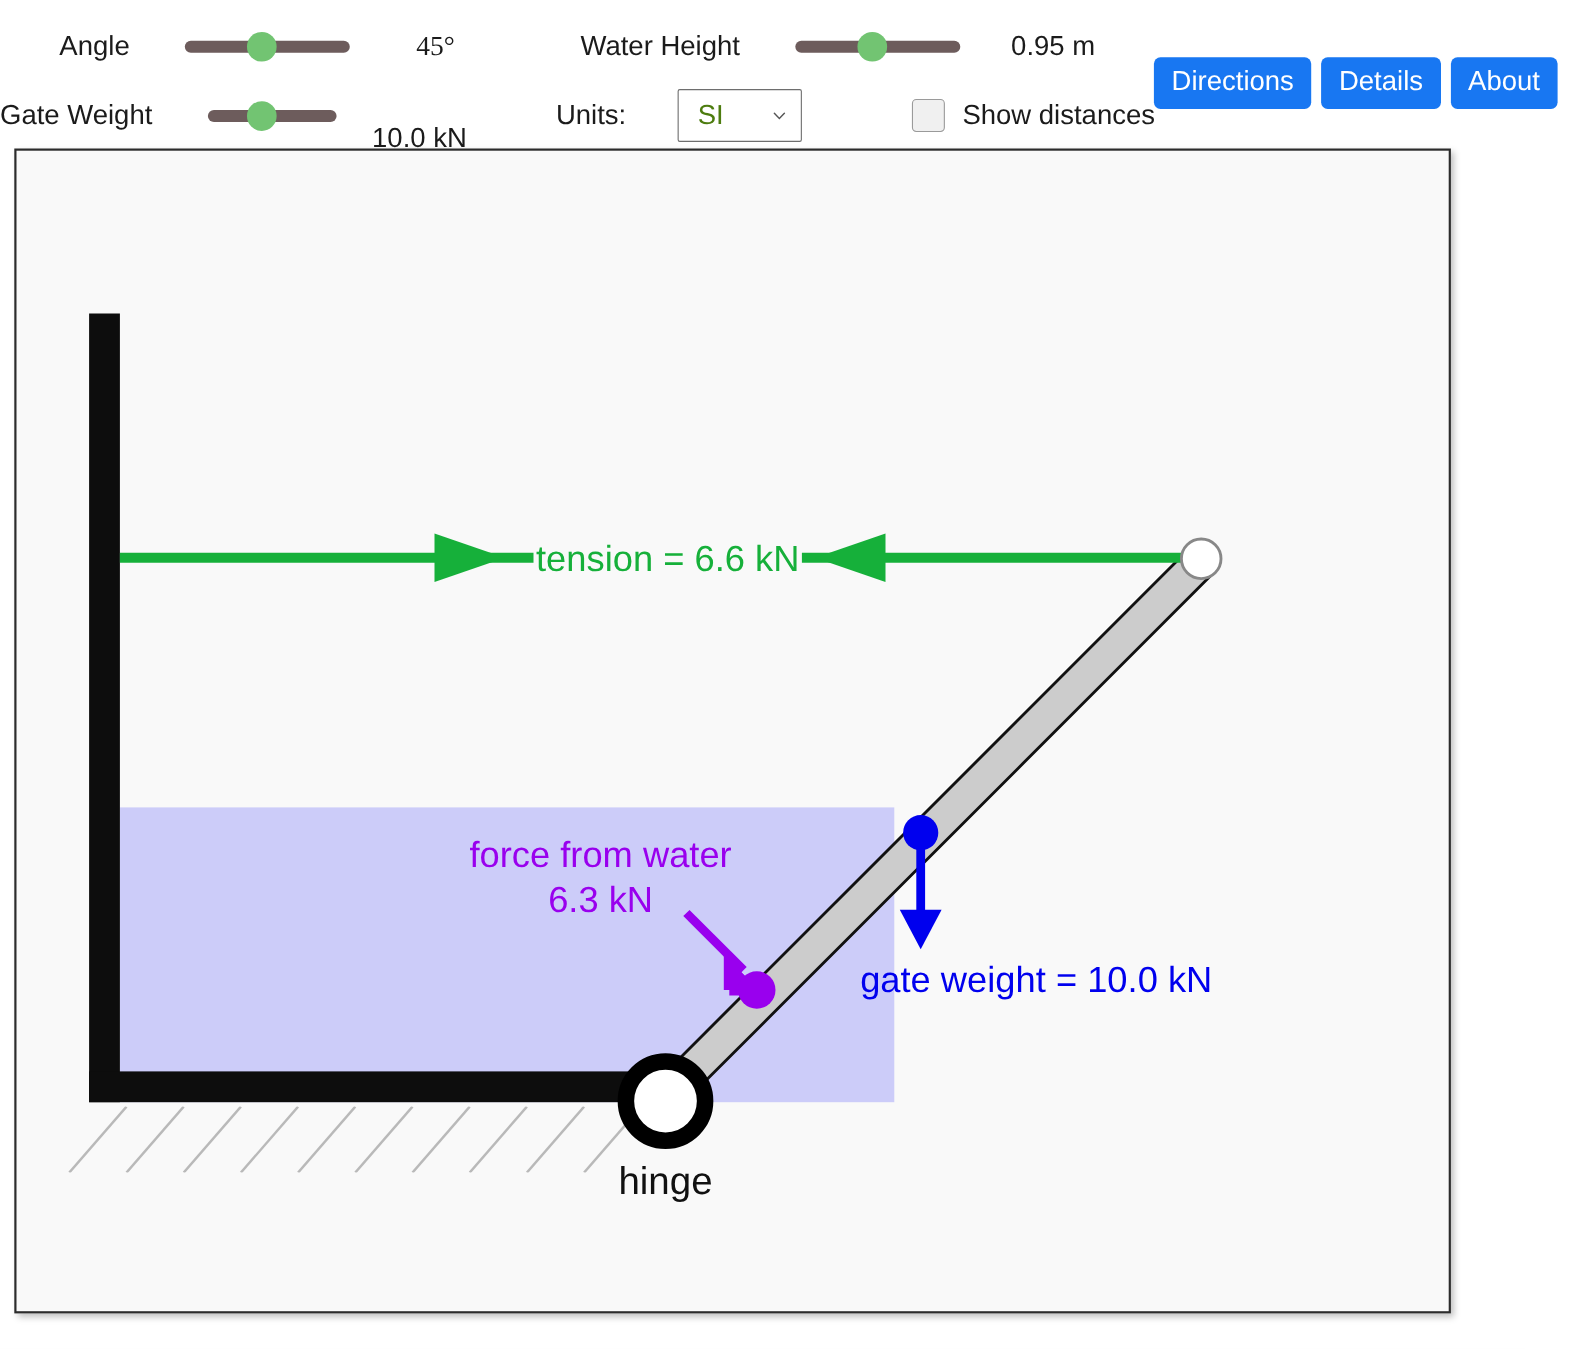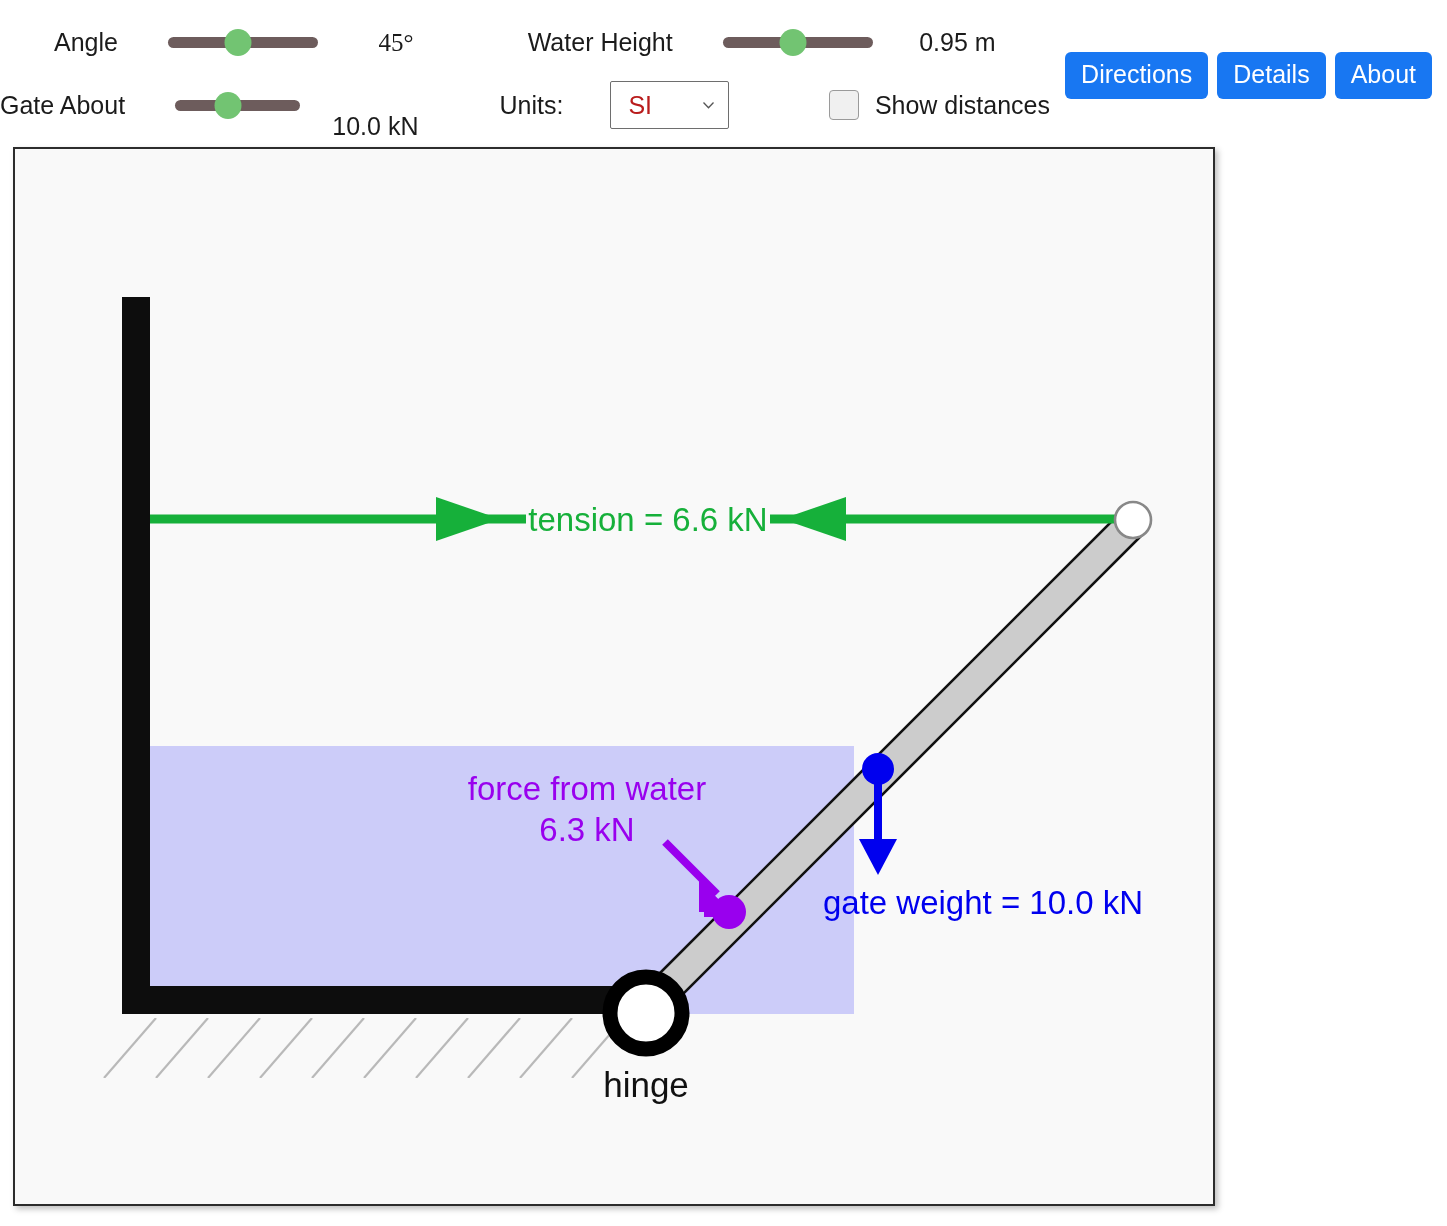--- a/index.html
+++ b/index.html
@@ -73,21 +73,21 @@
     border: 1px solid #6e6e6e;
     background: #ffffff;
     border-radius: 2px;
     position: relative;
     display: flex;
     align-items: center;
     padding-left: 17px;
   }
   .units-select .sel-value {
     font-size: 25px;
-    color: #b91c1c;
+    color: #4d7c0f;
   }
   .units-select .caret {
     position: absolute;
     right: 14px;
     top: 50%;
     margin-top: -3px;
     width: 11px; height: 7px;
   }
   .units-select .caret svg { display: block; }
 
@@ -99,48 +99,47 @@
   }
   .chk-label {
     font-size: 25px;
     color: #1b1b1b;
     margin-left: 16px;
     white-space: nowrap;
   }
 
   .btn-group {
     position: absolute;
-    right: 15px;
+    right: 31px;
     top: 52px;
     display: flex;
     gap: 9px;
   }
   .btn {
     background: #1877f2;
     color: #ffffff;
     border: none;
     border-radius: 6px;
     font-family: "Liberation Sans", sans-serif;
     font-size: 25px;
     padding: 10px 16px 12px 16px;
     line-height: 1;
     cursor: pointer;
     white-space: nowrap;
   }
 
   
   .canvas-wrap {
     position: absolute;
-    left: 13px; top: 147px;
-    width: 1202px; height: 1059px;
+    left: 13px; top: 135px;
+    width: 1306px; height: 1059px;
     background: #f9f9f9;
     border: 2px solid #2c2c2c;
     box-shadow: 3px 3px 6px rgba(0,0,0,0.25);
     overflow: hidden;
-    padding-left: 41px;
   }
   .canvas-wrap svg { display: block; }
 
   .lbl { font-family: "Liberation Sans", sans-serif; }
 </style>
 </head>
 <body>
 
 <div id="app">
 
@@ -156,21 +155,21 @@
 
       <div class="ctrl-label" style="padding-left:6px;padding-right:18px;margin-left:48px;">Water Height</div>
       <div class="slider" style="width:200px;">
         <div class="track"></div>
         <div class="thumb" id="water-thumb" style="left: 47%;"></div>
       </div>
       <div class="value-text" style="width:140px;text-align:center;">0.95 m</div>
     </div>
 
     <div class="ctrl-row row2">
-      <div class="ctrl-label" style="width:175px;text-align:right;padding-right:18px;">Gate About</div>
+      <div class="ctrl-label" style="width:175px;text-align:right;padding-right:18px;">Gate Weight</div>
       <div class="slider" style="width:200px;">
         <div class="track"></div>
         <div class="thumb" id="weight-thumb" style="left: 42%;"></div>
       </div>
       <div class="value-text" style="width:128px;text-align:center;margin-top:43px;">10.0  kN</div>
 
       <div class="ctrl-label" style="padding-left:8px;padding-right:15px;margin-left:41px;">Units:</div>
 
       <div class="units-select">
         <span class="sel-value">SI</span>

